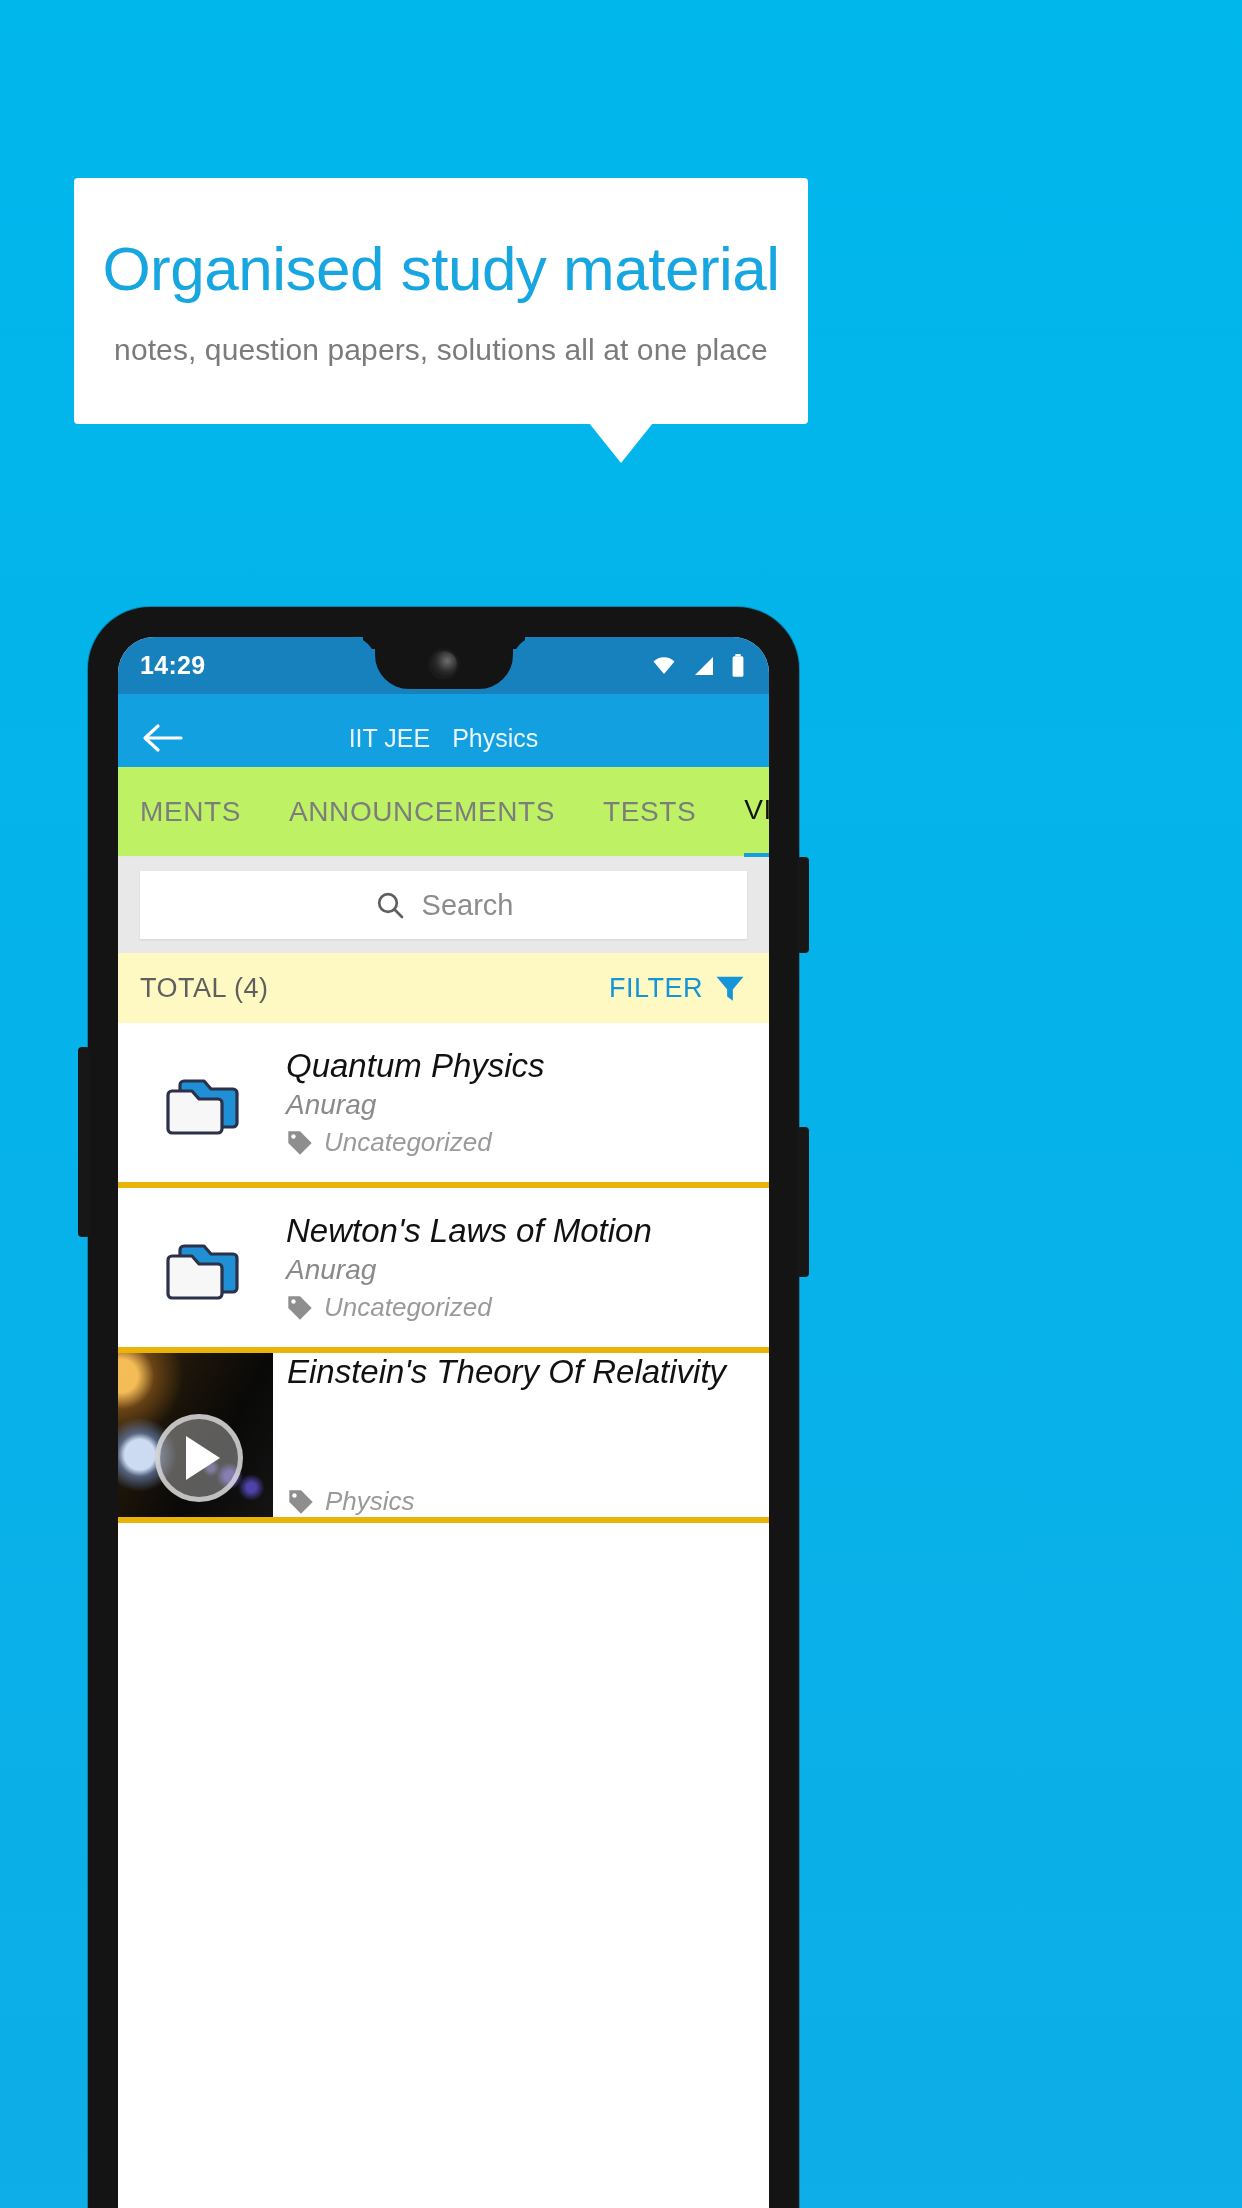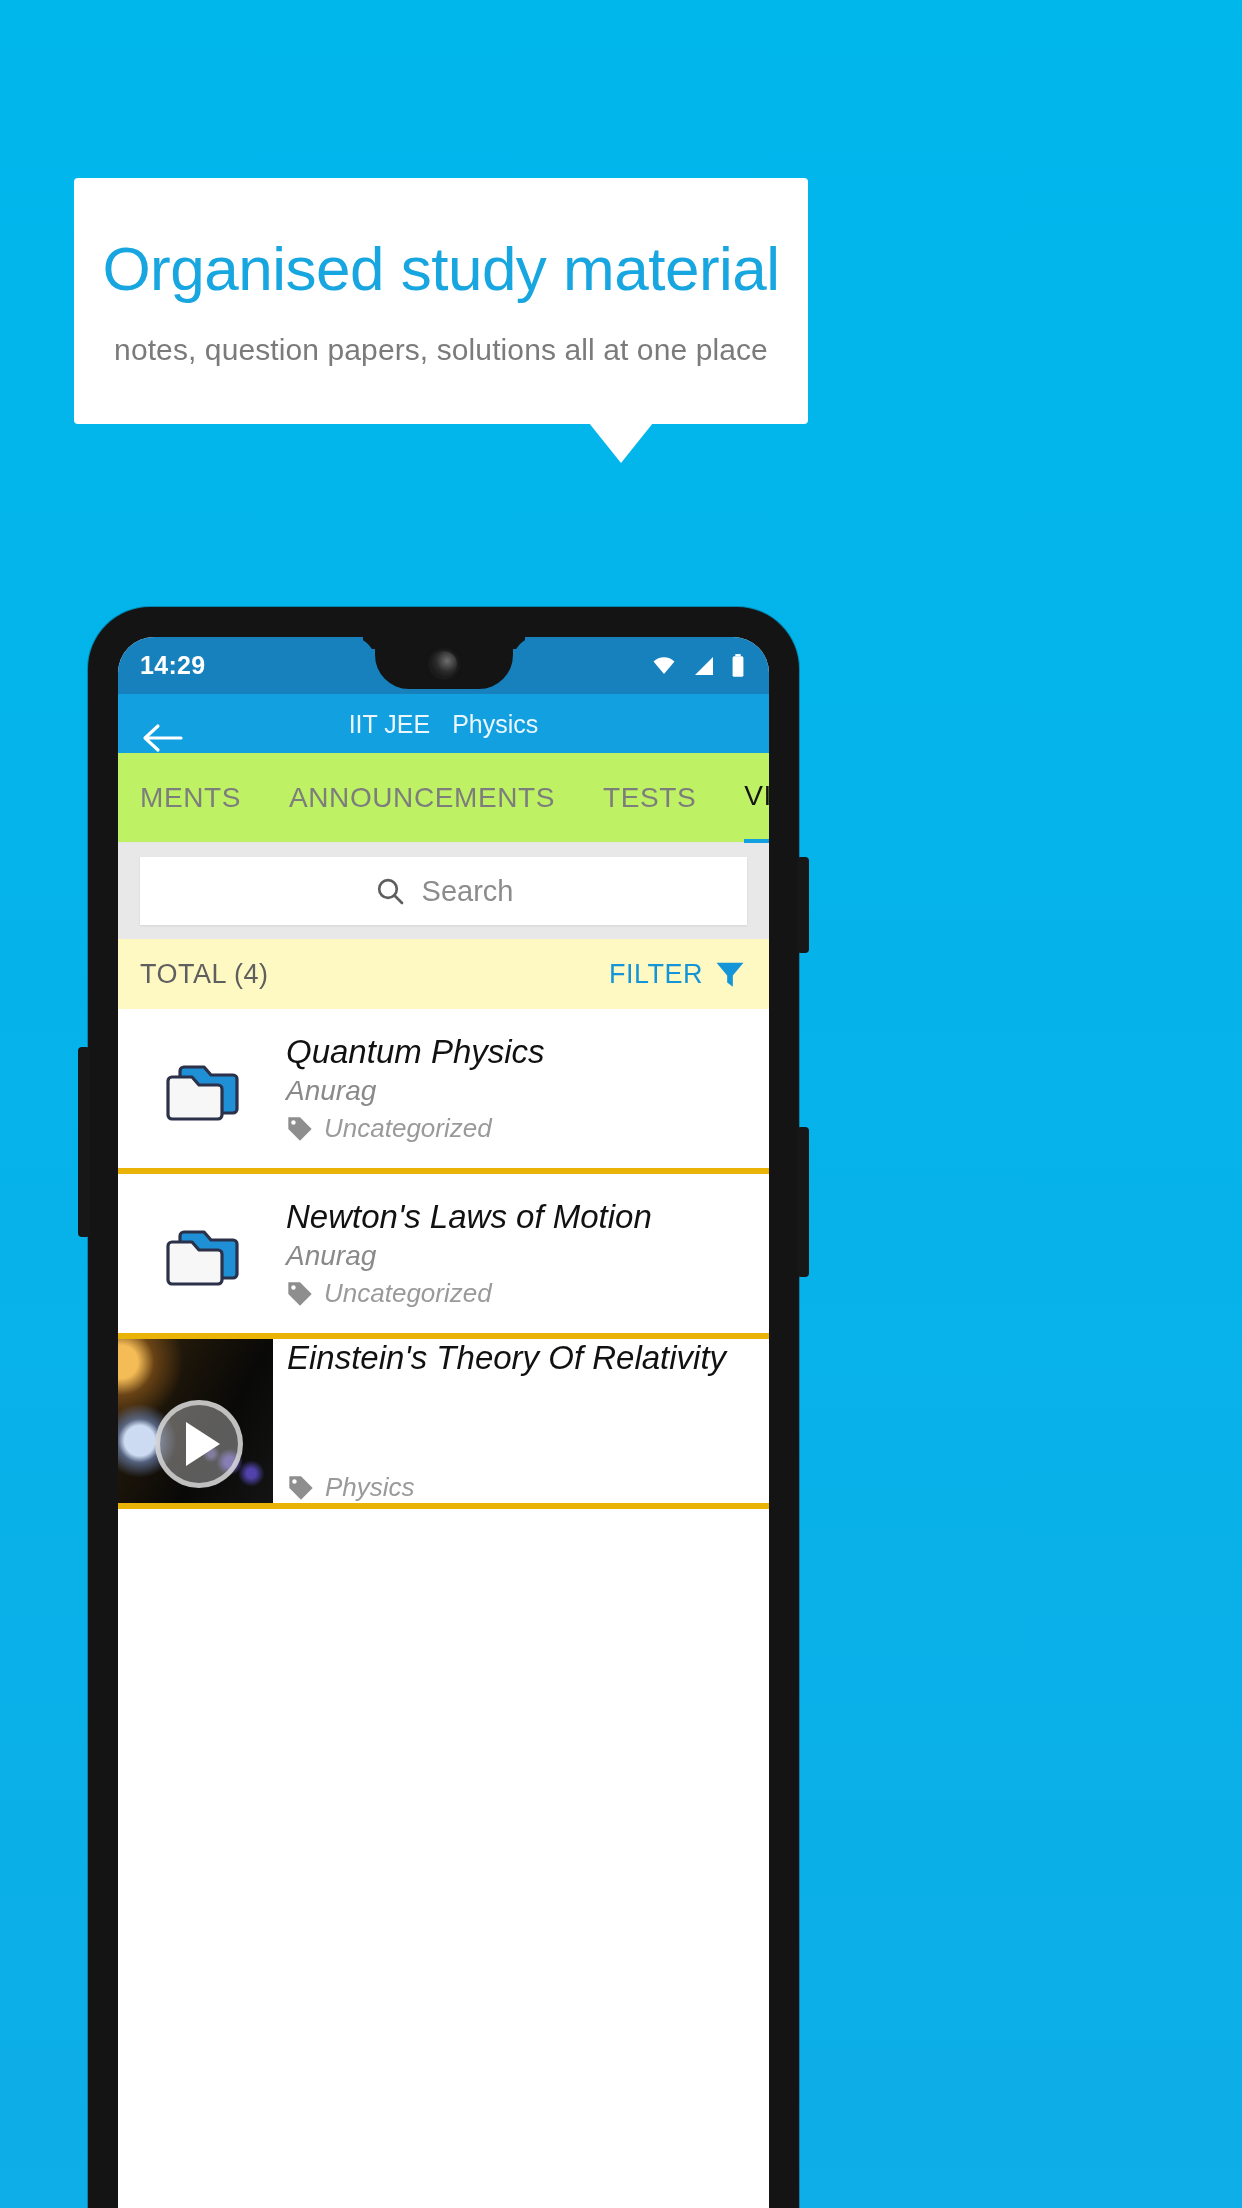--- a/index.html
+++ b/index.html
@@ -85,21 +85,21 @@
   
   #appbar {
     background:#12a0e0; padding:16px 0 14px; position:relative;
     display:flex; flex-direction:column; align-items:center;
   }
   #back-arrow {
     position:absolute; left:22px; top:22px; width:44px; height:44px;
     display:flex; align-items:center; justify-content:center; cursor:pointer;
   }
   #appbar-title { color:#fff; font-size:36px; font-weight:400; letter-spacing:.2px; }
-  #appbar-subrow { margin-top:0; display:flex; gap:22px;text-align:center; }
+  #appbar-subrow { margin-top:14px; display:flex; gap:22px;text-align:center; }
   .appbar-sub { color:#eaf7ff; font-size:25px; font-weight:400; }
 
   
   #tabs {
     height:90px; background:#bef264; display:flex; align-items:center;
     padding-left:22px; gap:48px; border-bottom:1px solid #e6e6e6;
     position:relative;
   }
   .tab {
     font-size:28px; color:#7d7d7d; letter-spacing:.6px; white-space:nowrap;

